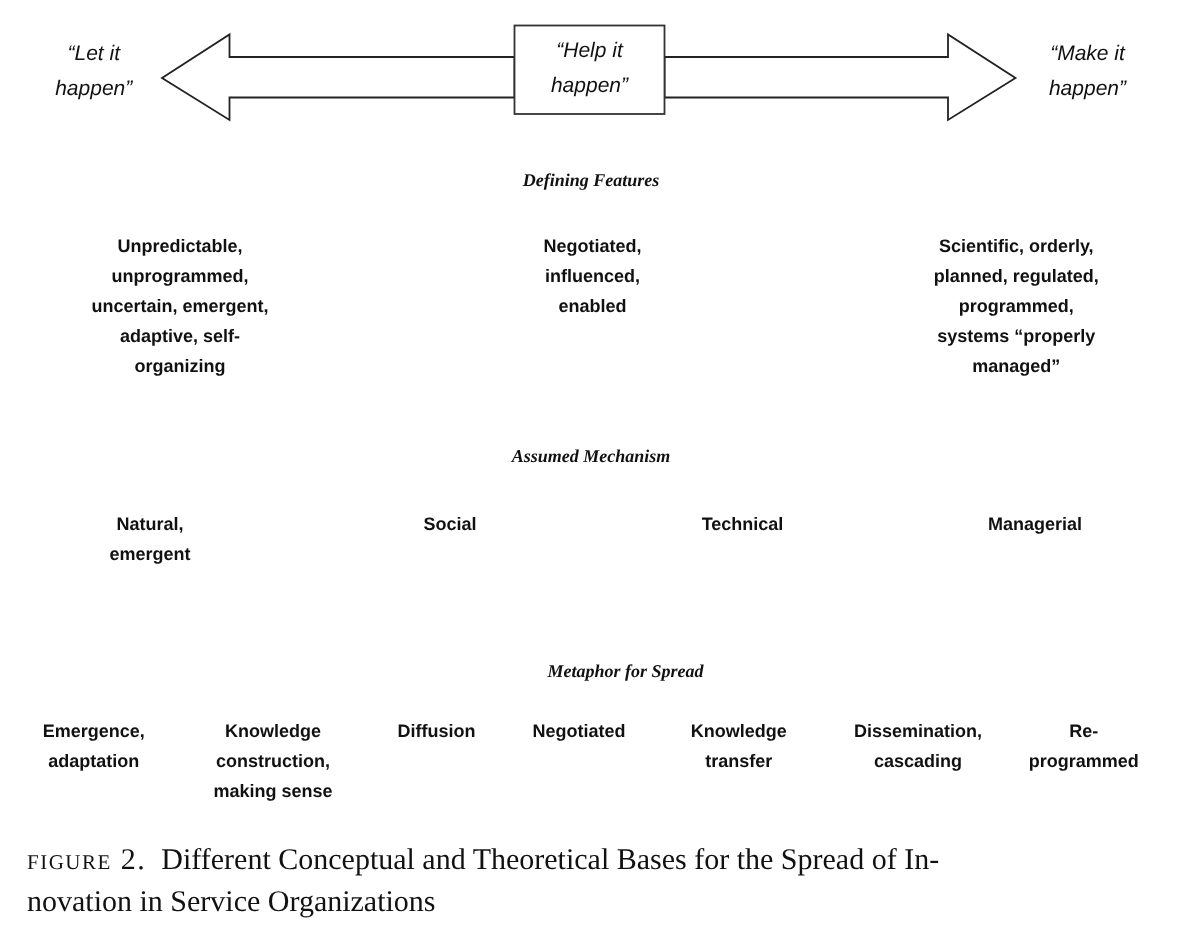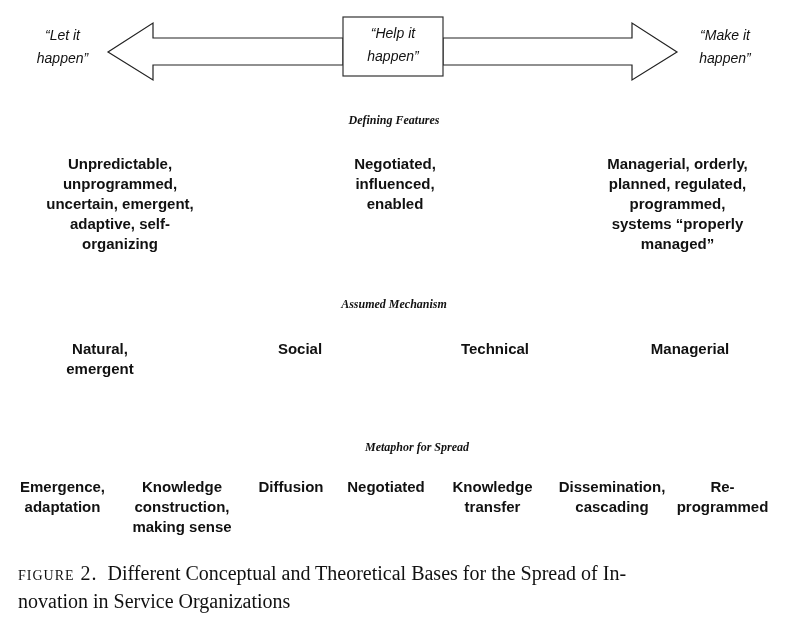--- a/index.html
+++ b/index.html
@@ -1,20 +1,20 @@
 <!DOCTYPE html>
 <html><head>
 <meta charset="utf-8">
 <style>
   html, body { margin: 0; padding: 0; background: #ffffff; }
   body { width: 788px; height: 622px; position: relative; overflow: hidden; color: #111; }
   .abs { position: absolute; }
   .ital-sans { font-family: "Liberation Sans", sans-serif; font-style: italic; font-size: 14px; line-height: 23px; text-align: center; }
   .heading { font-family: "Liberation Serif", serif; font-style: italic; font-weight: bold; font-size: 12px; text-align: center; width: 788px; left: 0; }
-  .item { font-family: "Liberation Sans", sans-serif; font-weight: bold; font-size: 15px; line-height: 20px; text-align: center; white-space: pre-line; }
+  .item { font-family: "Liberation Sans", sans-serif; font-weight: bold; font-size: 12px; line-height: 20px; text-align: center; white-space: pre-line; }
   .caption { font-family: "Liberation Serif", serif; font-size: 20px; line-height: 28px; left: 18px; width: 760px; }
   .caption .fig { font-variant: small-caps; letter-spacing: 1px; margin-right: 10px; }
   svg.arrows { position: absolute; left: 0; top: 0; }
 </style>
 </head>
 <body>
 
 <svg class="arrows" width="788" height="100">
   <polygon points="343,38 153,38 153,23 108,52 153,80 153,65 343,65" fill="#fff" stroke="#222" stroke-width="1.2"></polygon>
   <polygon points="443,38 632,38 632,23 677,52 632,80 632,65 443,65" fill="#fff" stroke="#222" stroke-width="1.2"></polygon>
@@ -30,21 +30,21 @@
 
 <div class="abs heading" style="top:113px;">Defining Features</div>
 <div class="abs item" style="left:20px; width:200px; top:154px;">Unpredictable,
 unprogrammed,
 uncertain, emergent,
 adaptive, self-
 organizing</div>
 <div class="abs item" style="left:320px; width:150px; top:154px;">Negotiated,
 influenced,
 enabled</div>
-<div class="abs item" style="left:585px; width:185px; top:154px;">Managerial, orderly,
+<div class="abs item" style="left:585px; width:185px; top:154px;">Scientific, orderly,
 planned, regulated,
 programmed,
 systems “properly
 managed”</div>
 
 <div class="abs heading" style="top:297px;">Assumed Mechanism</div>
 <div class="abs item" style="left:45px; width:110px; top:339px;">Natural,
 emergent</div>
 <div class="abs item" style="left:250px; width:100px; top:339px;">Social</div>
 <div class="abs item" style="left:440px; width:110px; top:339px;">Technical</div>

